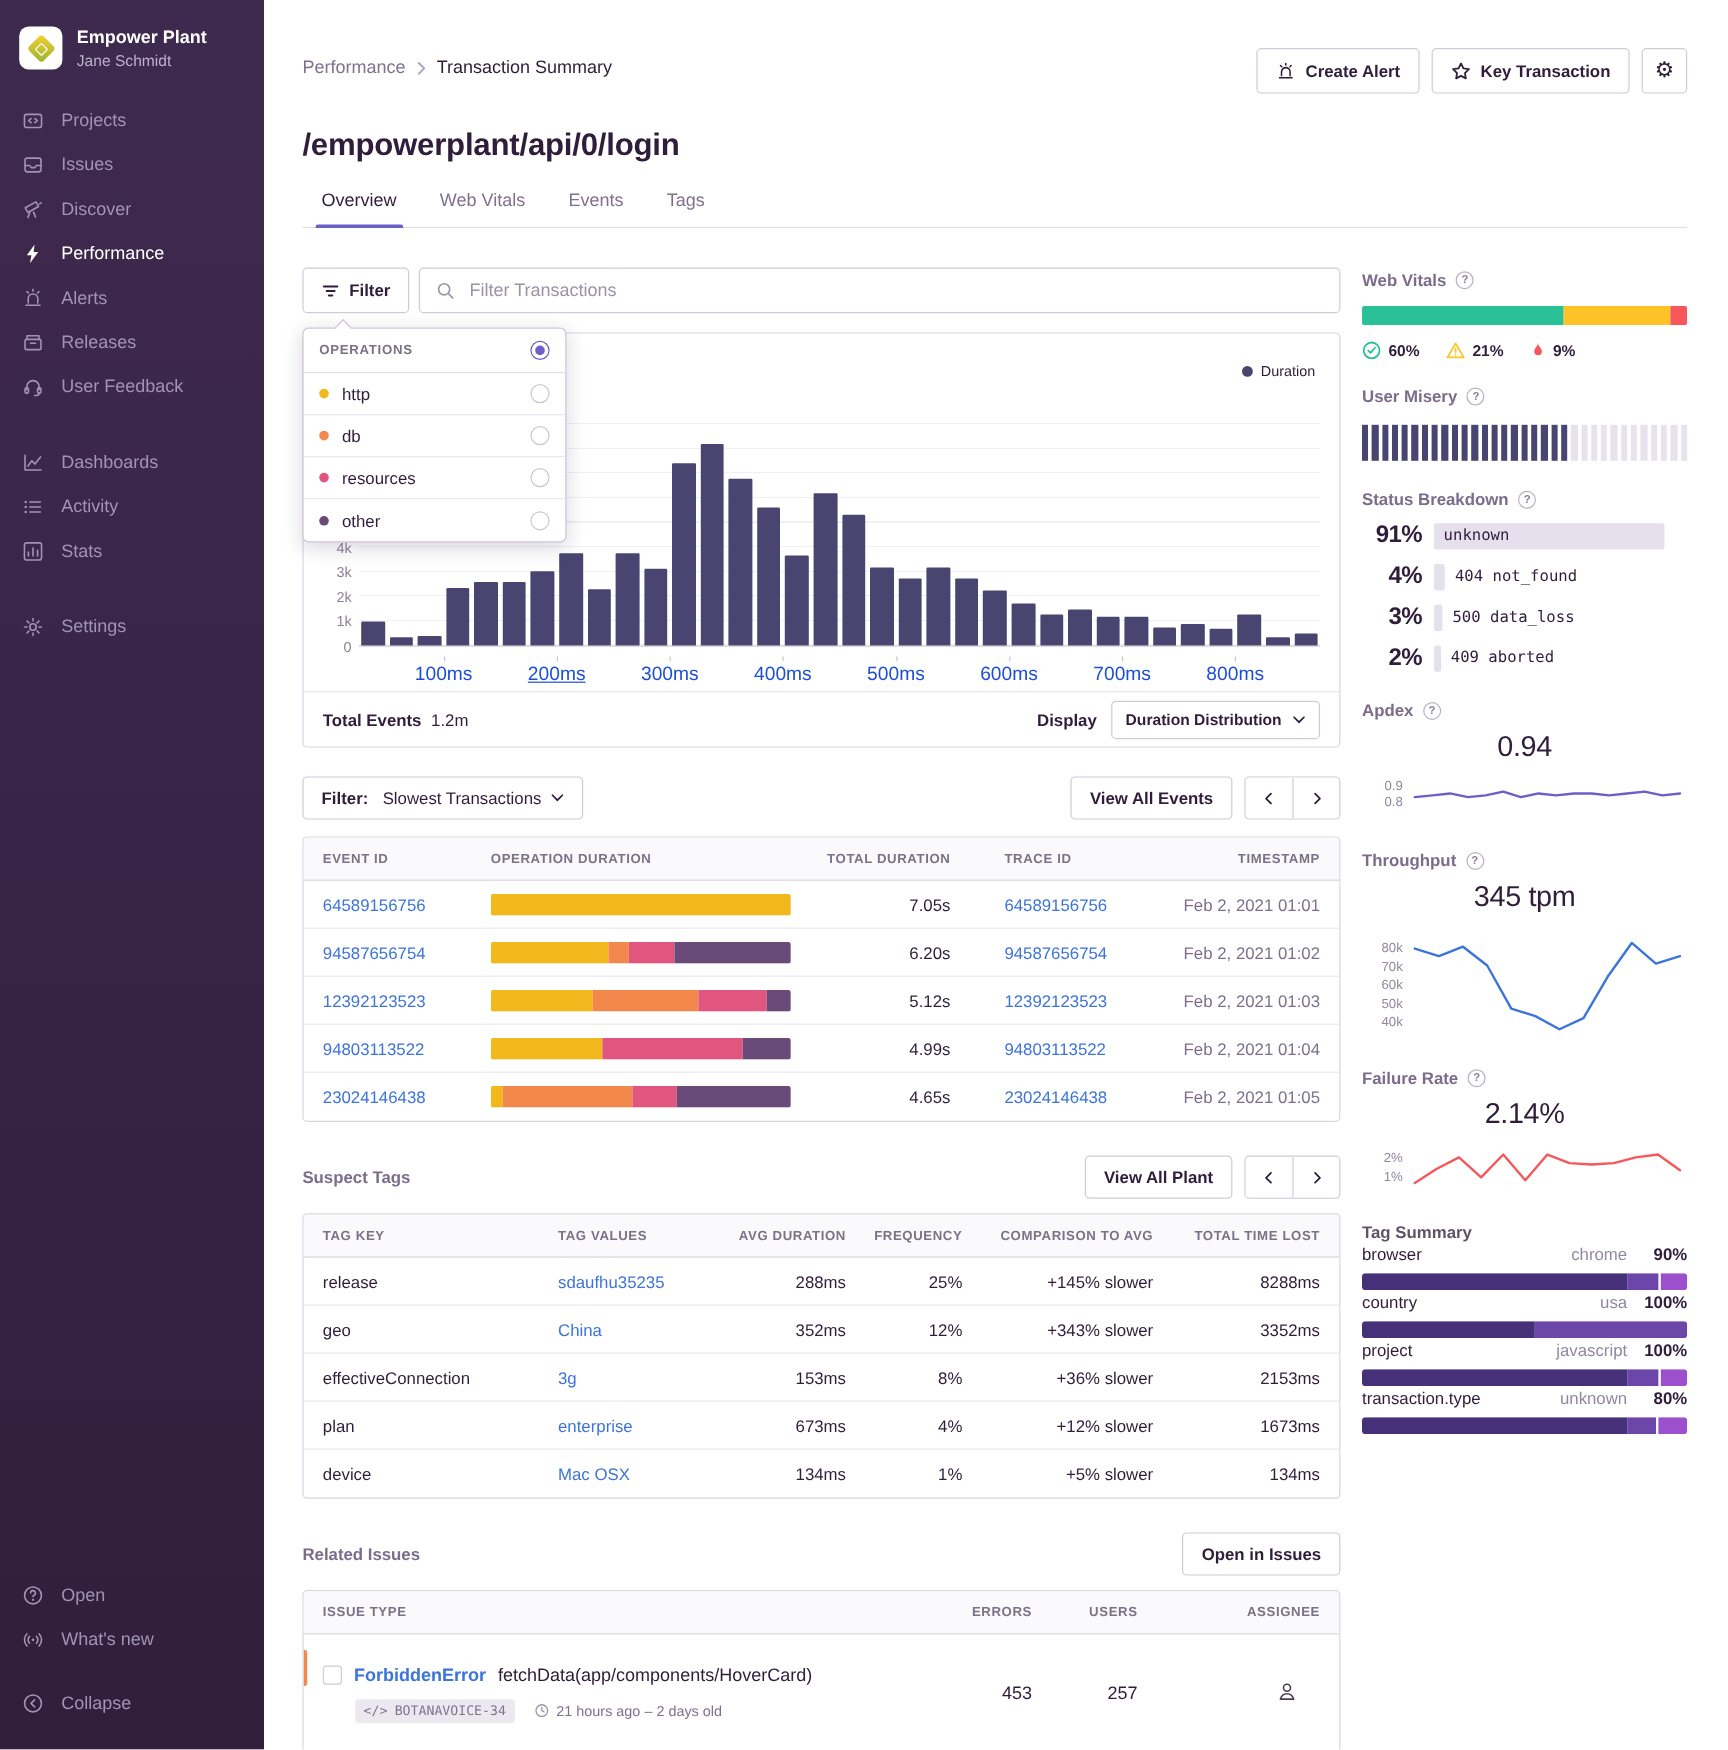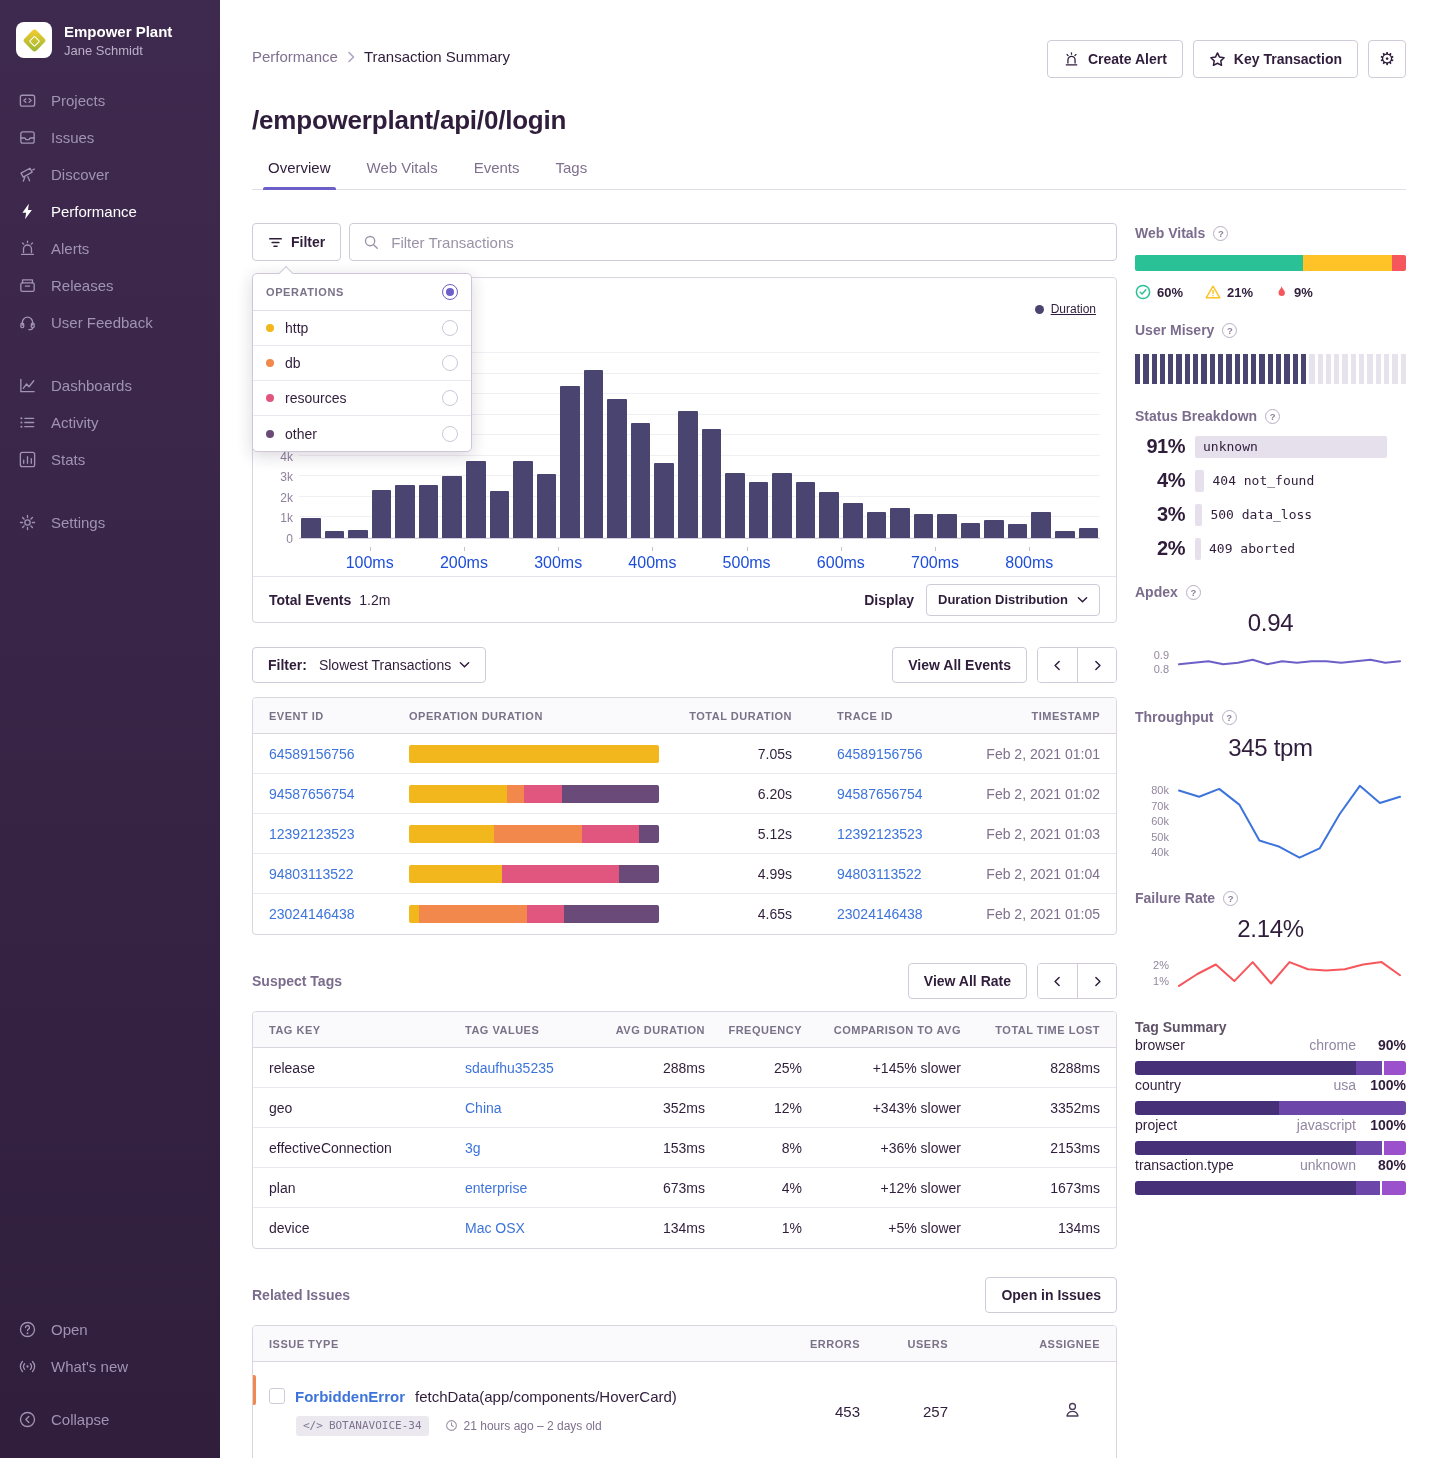--- a/index.html
+++ b/index.html
@@ -52,21 +52,21 @@
   
   .filter-row{ display:flex; gap:8px; }
   .search-box{ flex:1; display:flex; align-items:center; gap:10px; border:1px solid #D1CAD8; border-radius:4px;
     height:38px; padding:0 13px; background:#fff; }
   .search-box input{ border:none; outline:none; flex:1; font-size:15px; color:#2F1D3B; font-family:inherit; background:transparent; }
   .search-box input::placeholder{ color:#9C92A8; }
 
   
   .card{ border:1px solid #DBD5E0; border-radius:4px; background:#fff; }
   .chart-card{ margin-top:16px; height:346px; position:relative; }
-  .legend{ position:absolute; top:24px; right:20px; display:flex; align-items:center; gap:7px; font-size:12px;text-decoration:underline; }
+  .legend{ position:absolute; top:24px; right:20px; display:flex; align-items:center; gap:7px; font-size:12px; }
   .legend-dot{ width:9px; height:9px; border-radius:50%; }
   .plot{ position:absolute; left:46px; right:16px; top:68px; bottom:83px; border-bottom:1px solid #D6CEDD;
     background-image:repeating-linear-gradient(to top,#F1EEF4 0 1px,transparent 1px 20.5px); }
   .bars{ position:absolute; left:2px; right:2px; top:0; bottom:0; display:flex; align-items:flex-end; gap:4px; }
   .hbar{ flex:1; background:#4A4570; border-radius:1px 1px 0 0; }
   .y-labels{ position:absolute; left:8px; width:32px; top:68px; bottom:83px; font-size:12px; color:#8D819C; }
   .y-label{ position:absolute; right:0; }
   .x-labels{ position:absolute; left:46px; right:16px; bottom:53px; height:22px; font-size:16px; color:#1d4ed8; }
   .x-label{ position:absolute; transform:translateX(-50%); top:7px; white-space:nowrap; }
   .x-tick{ position:absolute; width:1px; height:4px; background:#C9C0D1; top:0; }
@@ -457,21 +457,21 @@
                 <div class="hbar" style="height: 7.36842%; background: rgb(74, 69, 112);"></div>
                 <div class="hbar" style="height: 13.6842%; background: rgb(74, 69, 112);"></div>
                 <div class="hbar" style="height: 3.68421%; background: rgb(74, 69, 112);"></div>
                 <div class="hbar" style="height: 5.26316%; background: rgb(74, 69, 112);"></div>
               </div>
           </div>
           <div class="x-labels" id="x-labels">
               <div class="x-tick" style="left: 8.82353%;"></div>
               <div class="x-label" style="left: 8.82353%;">100ms</div>
               <div class="x-tick" style="left: 20.5882%;"></div>
-              <div class="x-label" style="left: 20.5882%;">200ms</div>
+              <div class="x-label" style="left: 20.5882%; text-decoration: underline;">200ms</div>
               <div class="x-tick" style="left: 32.3529%;"></div>
               <div class="x-label" style="left: 32.3529%;">300ms</div>
               <div class="x-tick" style="left: 44.1176%;"></div>
               <div class="x-label" style="left: 44.1176%;">400ms</div>
               <div class="x-tick" style="left: 55.8824%;"></div>
               <div class="x-label" style="left: 55.8824%;">500ms</div>
               <div class="x-tick" style="left: 67.6471%;"></div>
               <div class="x-label" style="left: 67.6471%;">600ms</div>
               <div class="x-tick" style="left: 79.4118%;"></div>
               <div class="x-label" style="left: 79.4118%;">700ms</div>
@@ -586,21 +586,21 @@
     <a class="link cell-indent c-trace">23024146438</a>
     <div class="cell-r muted c-time">Feb 2, 2021 01:05</div>
   </div>
             </div>
         </div>
 
         <div class="section-head">
           <div class="section-title">Suspect Tags</div>
           <div class="tb-right">
             <button class="btn btn-36">
-                <span>View All Rate</span>
+                <span>View All Plant</span>
               </button>
             <div class="pager">
               <button class="pager-btn">
                   <svg width="13" height="13" viewBox="0 0 16 16" fill="none" stroke="#2F1D3B" stroke-width="1.8" stroke-linecap="round" stroke-linejoin="round">
                     <path d="M10 3 5 8l5 5"></path>
                   </svg>
                 </button>
               <button class="pager-btn">
                   <svg width="13" height="13" viewBox="0 0 16 16" fill="none" stroke="#2F1D3B" stroke-width="1.8" stroke-linecap="round" stroke-linejoin="round">
                     <path d="M6 3l5 5-5 5"></path>

